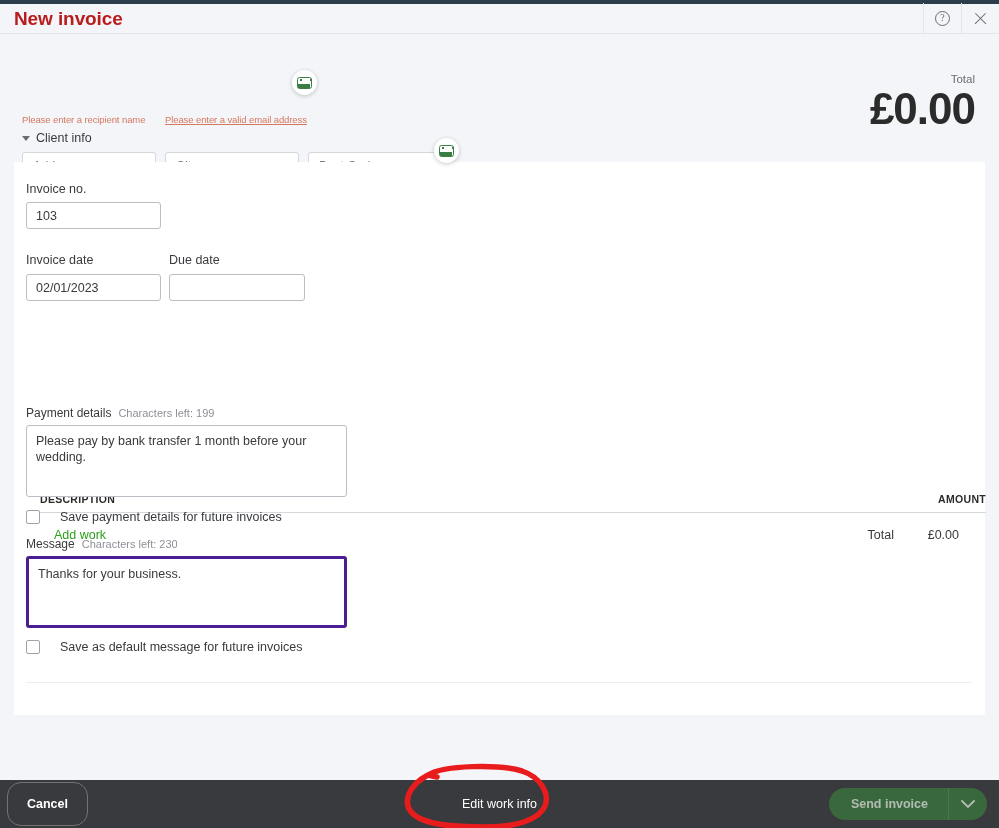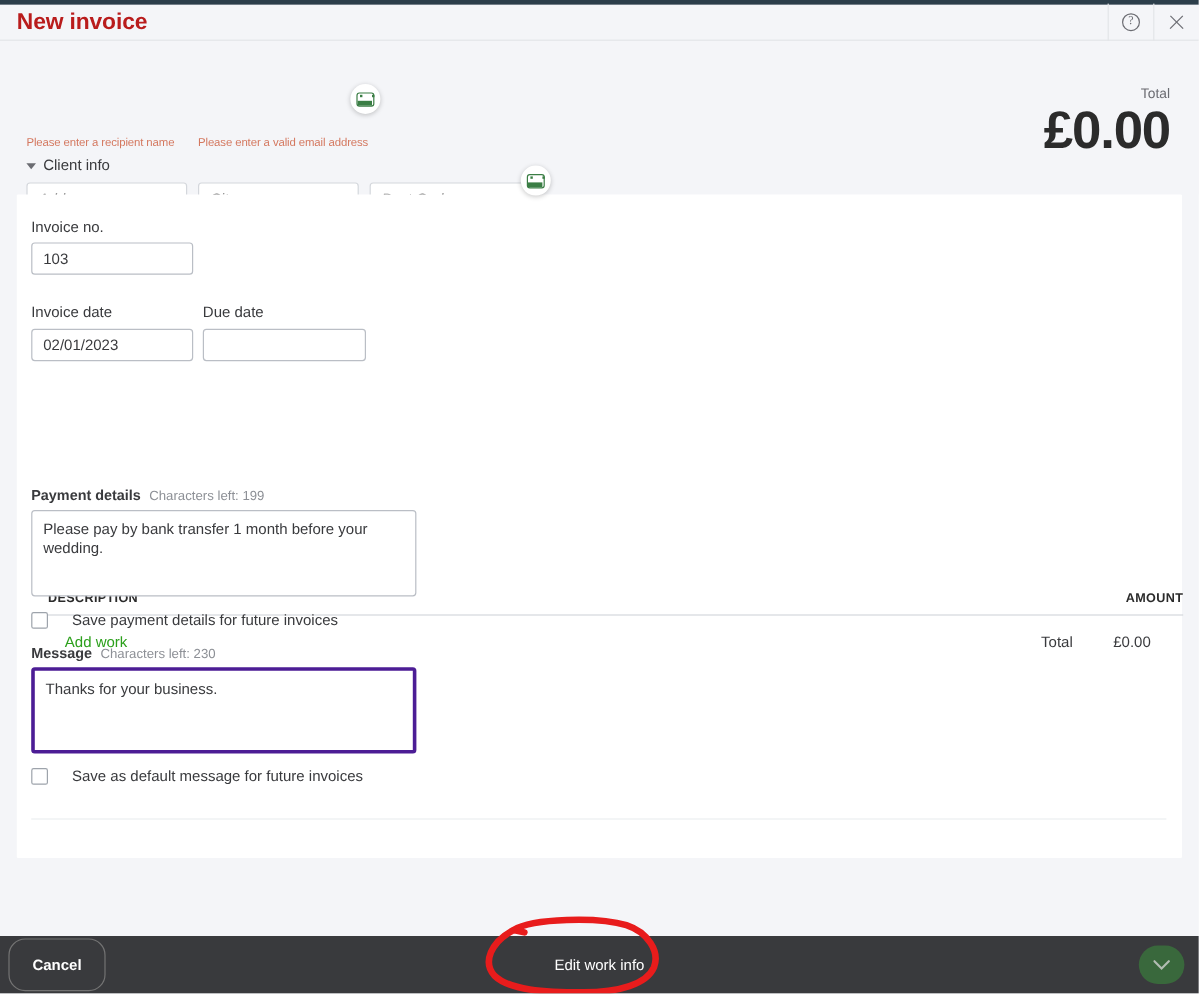--- a/index.html
+++ b/index.html
@@ -113,21 +113,21 @@
     display: flex;
     gap: 9px;
   }
   .err-msg {
     font-size: 9.5px;
     color: #d4785f;
     font-style: normal;
     letter-spacing: -0.1px;
   }
   .err-msg.w-name  { width: 134px; }
-  .err-msg.w-email { width: 200px; }
+  .err-msg.w-email { width: 200px; text-decoration: underline; }
 
   .client-info-toggle {
     position: absolute;
     top: 96px; left: 22px;
     font-size: 12.5px;
     color: #393a3d;
     display: flex;
     align-items: center;
     gap: 6px;
     cursor: pointer;
@@ -278,21 +278,21 @@
   .totals-amount { min-width: 42px; text-align: right; }
 
   
   .section-head {
     display: flex;
     align-items: baseline;
     gap: 7px;
   }
   .section-head .title {
     font-size: 12px;
-    font-weight: bold;
+    font-weight: normal;
     color: #393a3d;
   }
   .section-head .counter {
     font-size: 11px;
     color: #8d9096;
   }
   .pay-head { position: absolute; top: 244px; left: 12px; }
   .pay-box {
     position: absolute;
     top: 263px; left: 12px;
@@ -515,20 +515,21 @@
     <span>Save as default message for future invoices</span>
   </div>
 
   <div class="card-rule"></div>
 </div>
 
 <div class="bottom-bar">
   <button class="cancel-btn">Cancel</button>
   <div class="edit-work">Edit work info</div>
   <div class="send-group">
+    <div class="send-main">Send invoice</div>
     <div class="send-caret">
       <svg class="caret-svg" width="14" height="9" viewBox="0 0 14 9">
         <path d="M1 1 L7 7 L13 1" fill="none" stroke="#b9c4ba" stroke-width="1.8" stroke-linecap="round"></path>
       </svg>
     </div>
   </div>
 </div>
 
 <svg class="annotation" viewBox="0 0 150 65">
   <path d="M24,12 C40,2 95,1 118,8 C136,14 146,30 141,43 C135,57 112,64 82,64 C50,64 20,62 8,50 C-2,39 5,22 24,12 L33,14" fill="none" stroke="#e81c1c" stroke-width="5.5" stroke-linecap="round" stroke-linejoin="round"></path>

